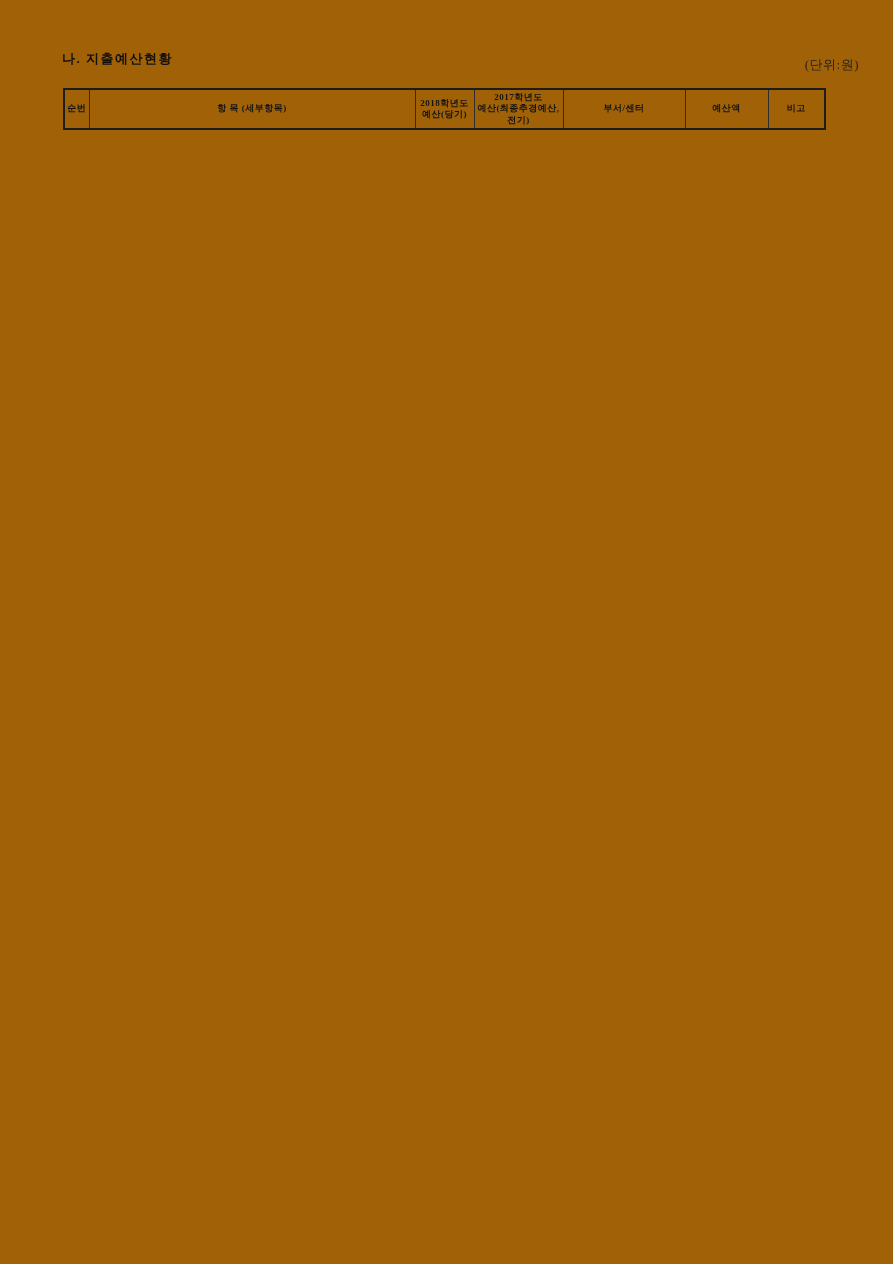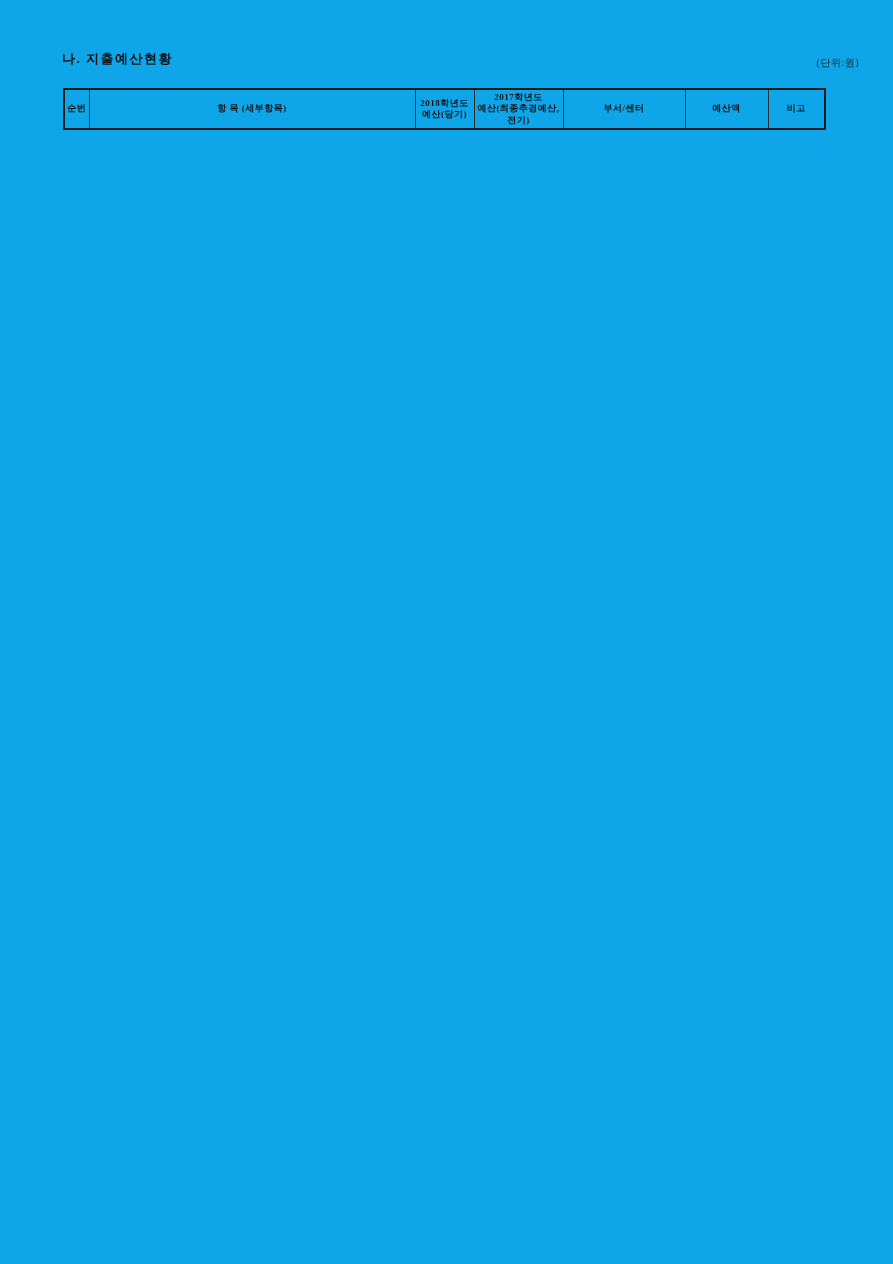--- a/index.html
+++ b/index.html
@@ -1,27 +1,27 @@
 <!DOCTYPE html>
 <html><head>
 <meta charset="utf-8">
 <style>
   html,body{margin:0;padding:0;}
   body{
     width:893px;height:1264px;background:#ffffff;position:relative;
     font-family:"Liberation Serif","DejaVu Serif",serif;color:#151515;
     -webkit-font-smoothing:none;
   }
-  .page{position:absolute;inset:0;background:#0ea5e9;}
+  .page{position:absolute;inset:0;background:#a16207;}
   .doc-title{
     position:absolute;left:62px;top:50px;font-size:13px;font-weight:bold;
     letter-spacing:1.5px;color:#111;
   }
   .unit-label{
-    position:absolute;right:34px;top:56px;font-size:10px;color:#222;letter-spacing:0.5px;
+    position:absolute;right:34px;top:56px;font-size:13px;color:#222;letter-spacing:0.5px;
   }
   table.grid{
     position:absolute;left:63px;top:88px;width:761px;
     border-collapse:collapse;table-layout:fixed;
     border:2px solid #1d1d1d;
   }
   .grid th,.grid td{border:1px solid #2e2e2e;overflow:hidden;}
   .grid thead th{
     height:36px;font-size:9px;font-weight:bold;text-align:center;vertical-align:middle;
     white-space:pre-line;line-height:1.25;padding:1px 0;border-bottom:2px solid #1d1d1d;

